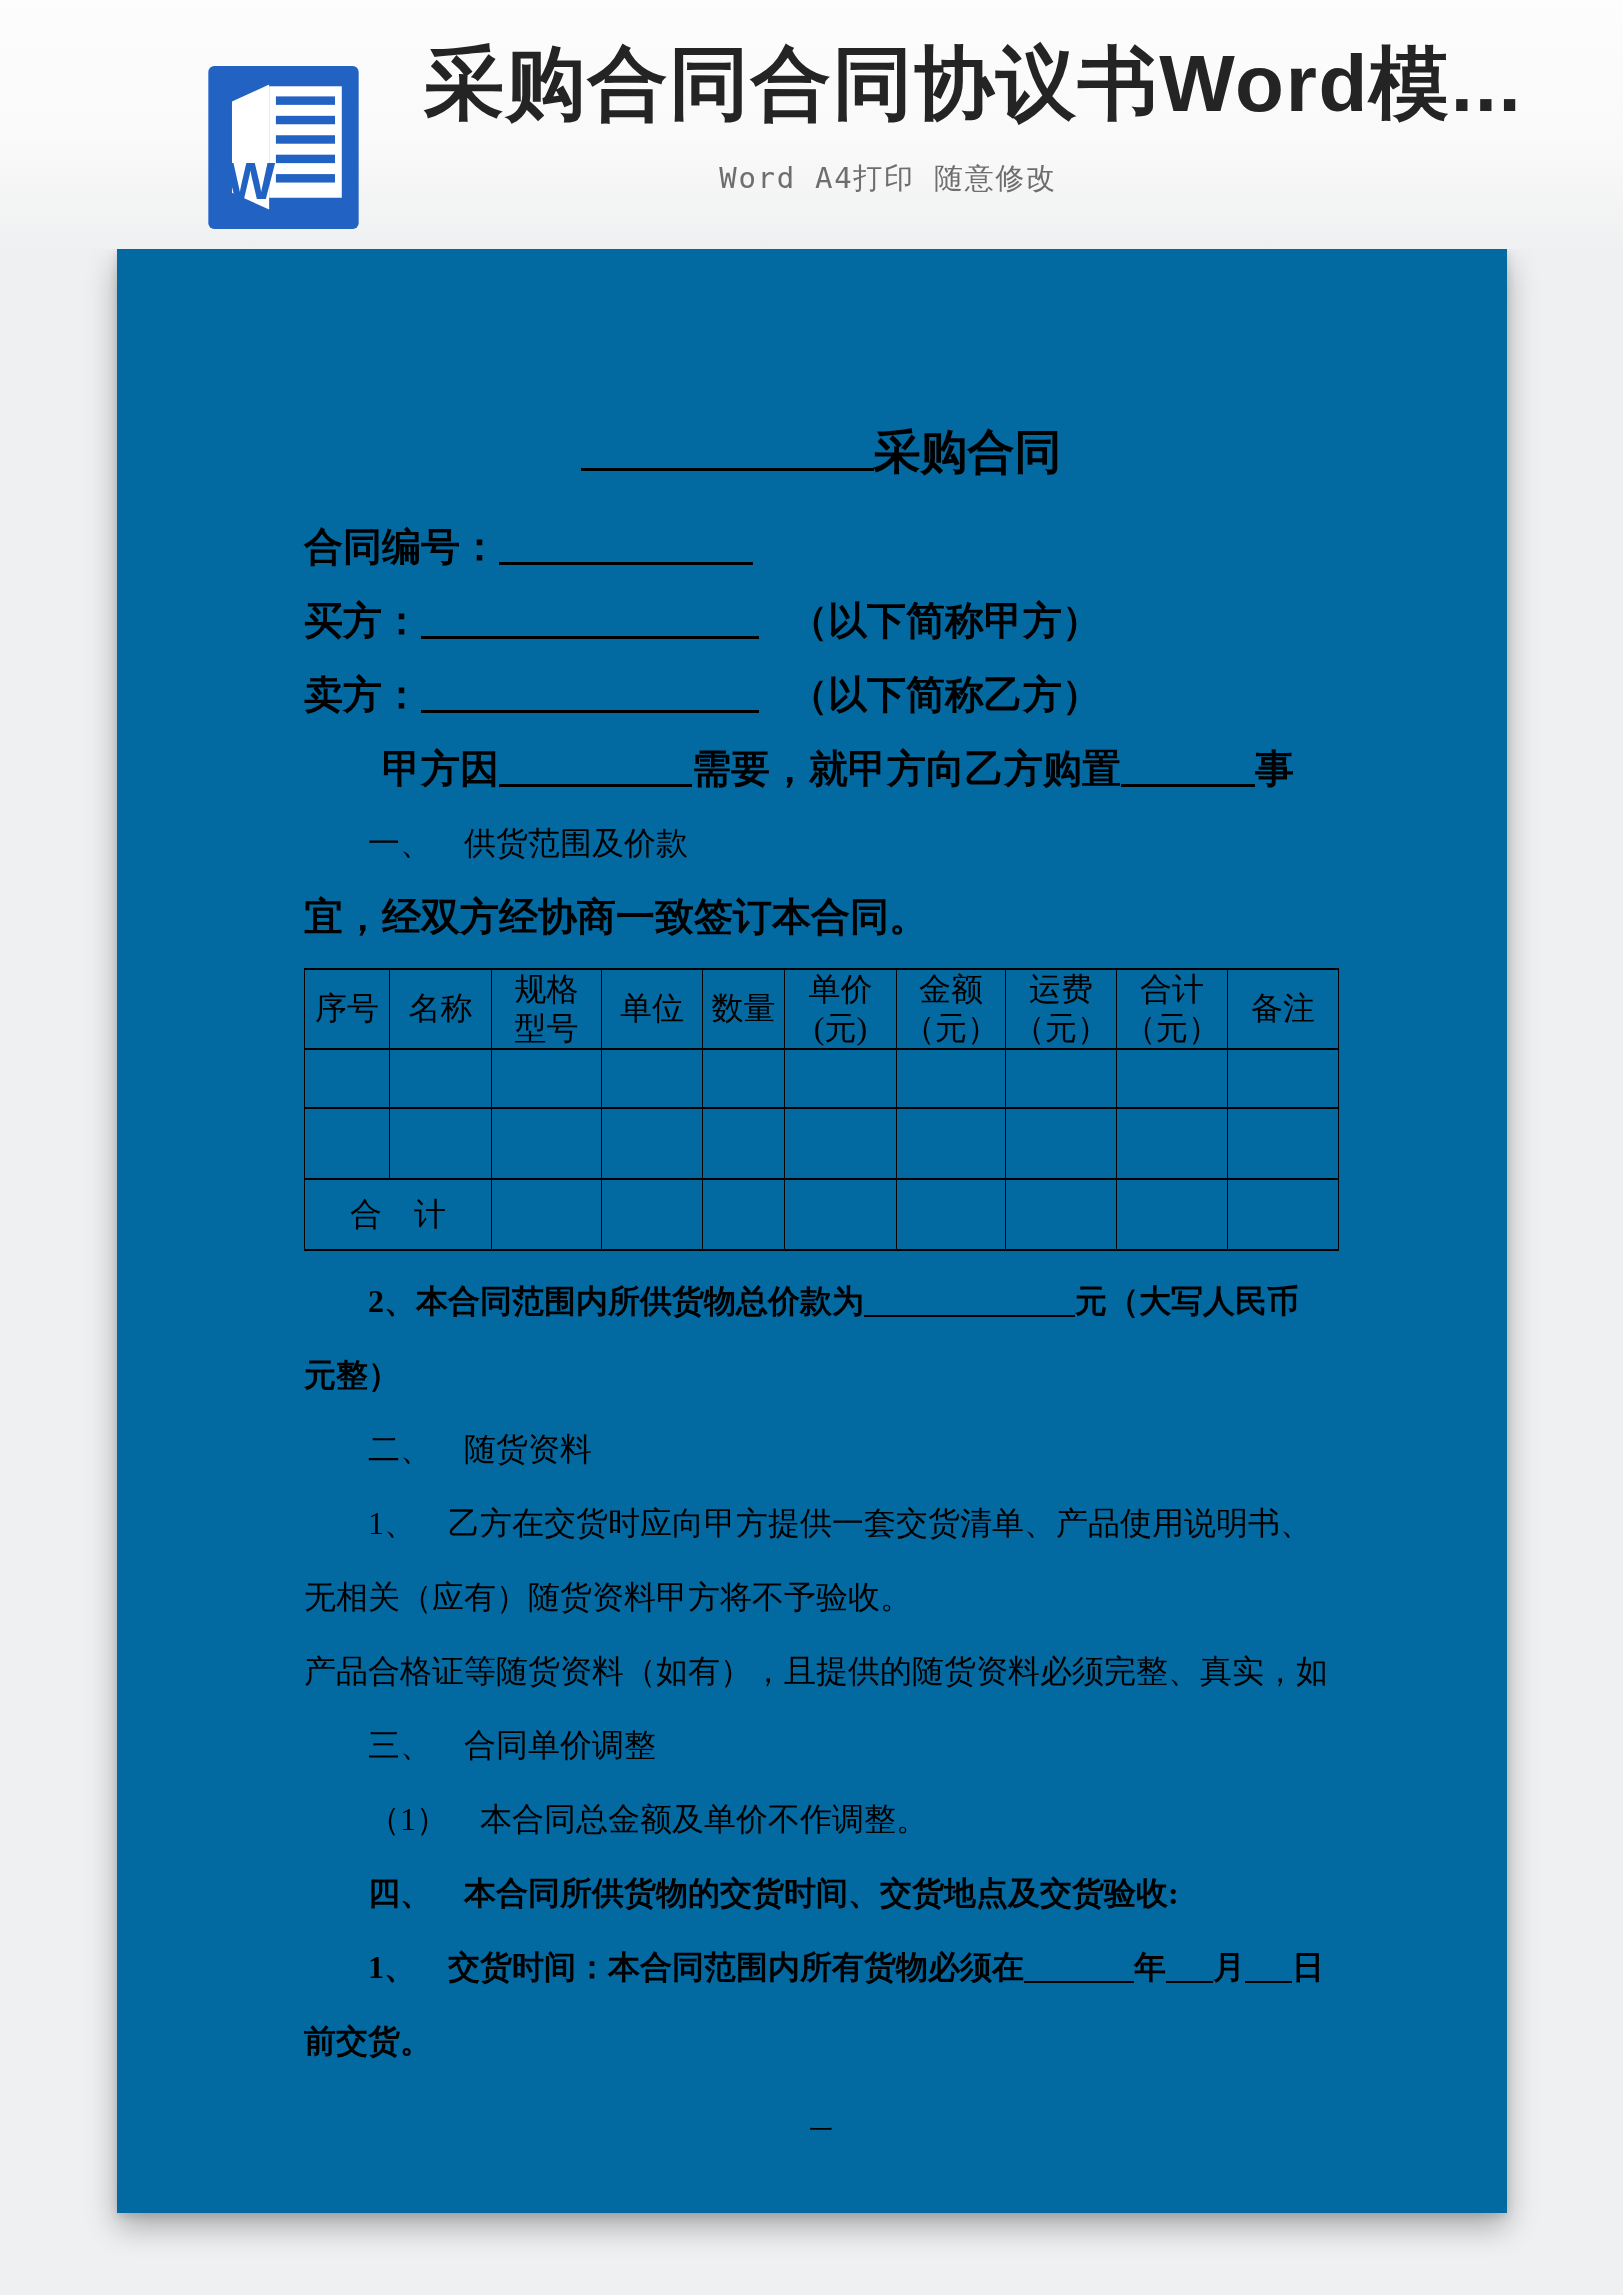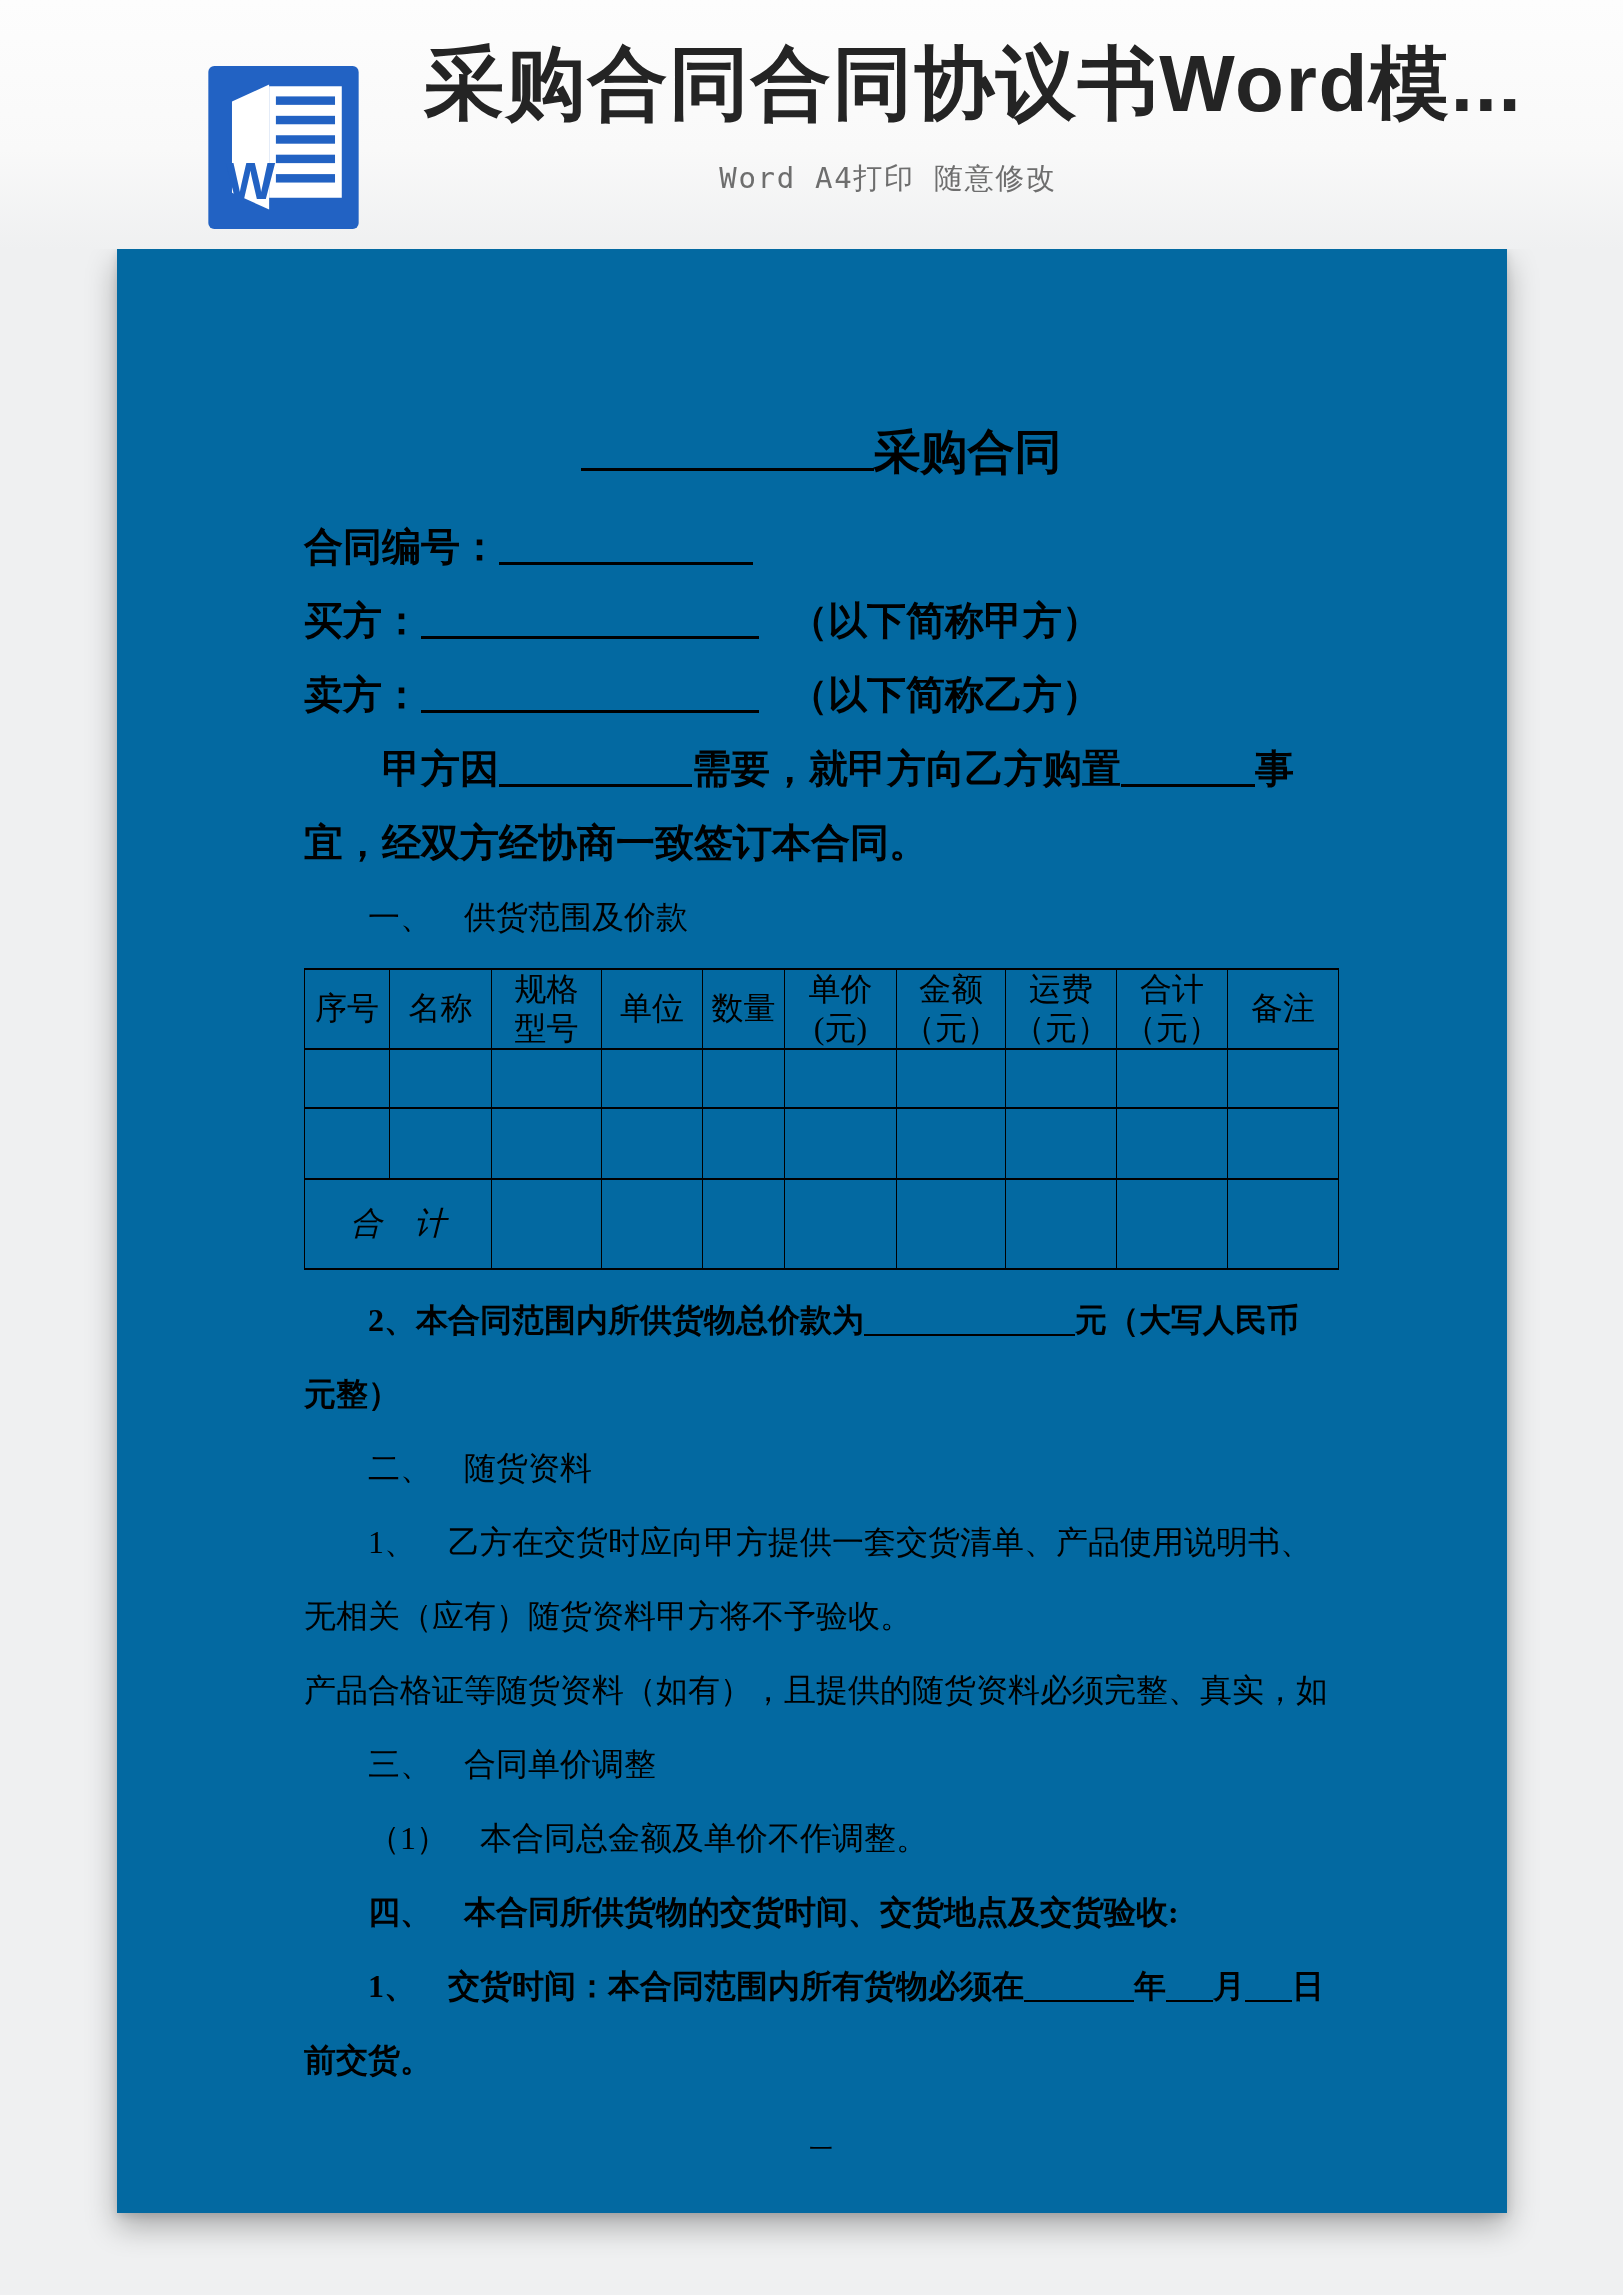--- a/index.html
+++ b/index.html
@@ -70,21 +70,21 @@
     border-left:1.7px solid #000;border-right:1.7px solid #000;
     border-top:2.5px solid #000;border-bottom:2.5px solid #000;
     text-align:center;vertical-align:middle;
     font-size:32px;font-weight:normal;
     white-space:pre-line;line-height:39px;
     padding:0;
   }
   tr.hdr{height:69px;}
   tr.r1{height:59px;}
   tr.r2{height:71px;}
-  tr.r3{height:90px;font-style:italic;}
+  tr.r3{height:71px;}
   .page-number{
     text-align:center;
     font-size:24px;
     margin-top:36px;
   }
 </style>
 </head>
 <body>
 
 <div class="site-header">
@@ -117,23 +117,23 @@
     <span>买方：</span><span class="blank" style="width:338px"></span><span class="suffix">（以下简称甲方）</span>
   </div>
 
   <div class="line lg">
     <span>卖方：</span><span class="blank" style="width:338px"></span><span class="suffix">（以下简称乙方）</span>
   </div>
 
   <div class="line lg indent">
     <span>甲方因</span><span class="blank" style="width:193px"></span><span>需要，就甲方向乙方购置</span><span class="blank" style="width:134px"></span><span>事</span>
   </div>
+  <div class="line indent">一、　供货范围及价款</div>
+
   <div class="line lg">宜，经双方经协商一致签订本合同。</div>
-
-  <div class="line indent">一、　供货范围及价款</div>
 
   <table class="goods">
     <colgroup>
       <col style="width:85px">
         <col style="width:102px">
         <col style="width:110px">
         <col style="width:101px">
         <col style="width:82px">
       <col style="width:112px">
         <col style="width:109px">

